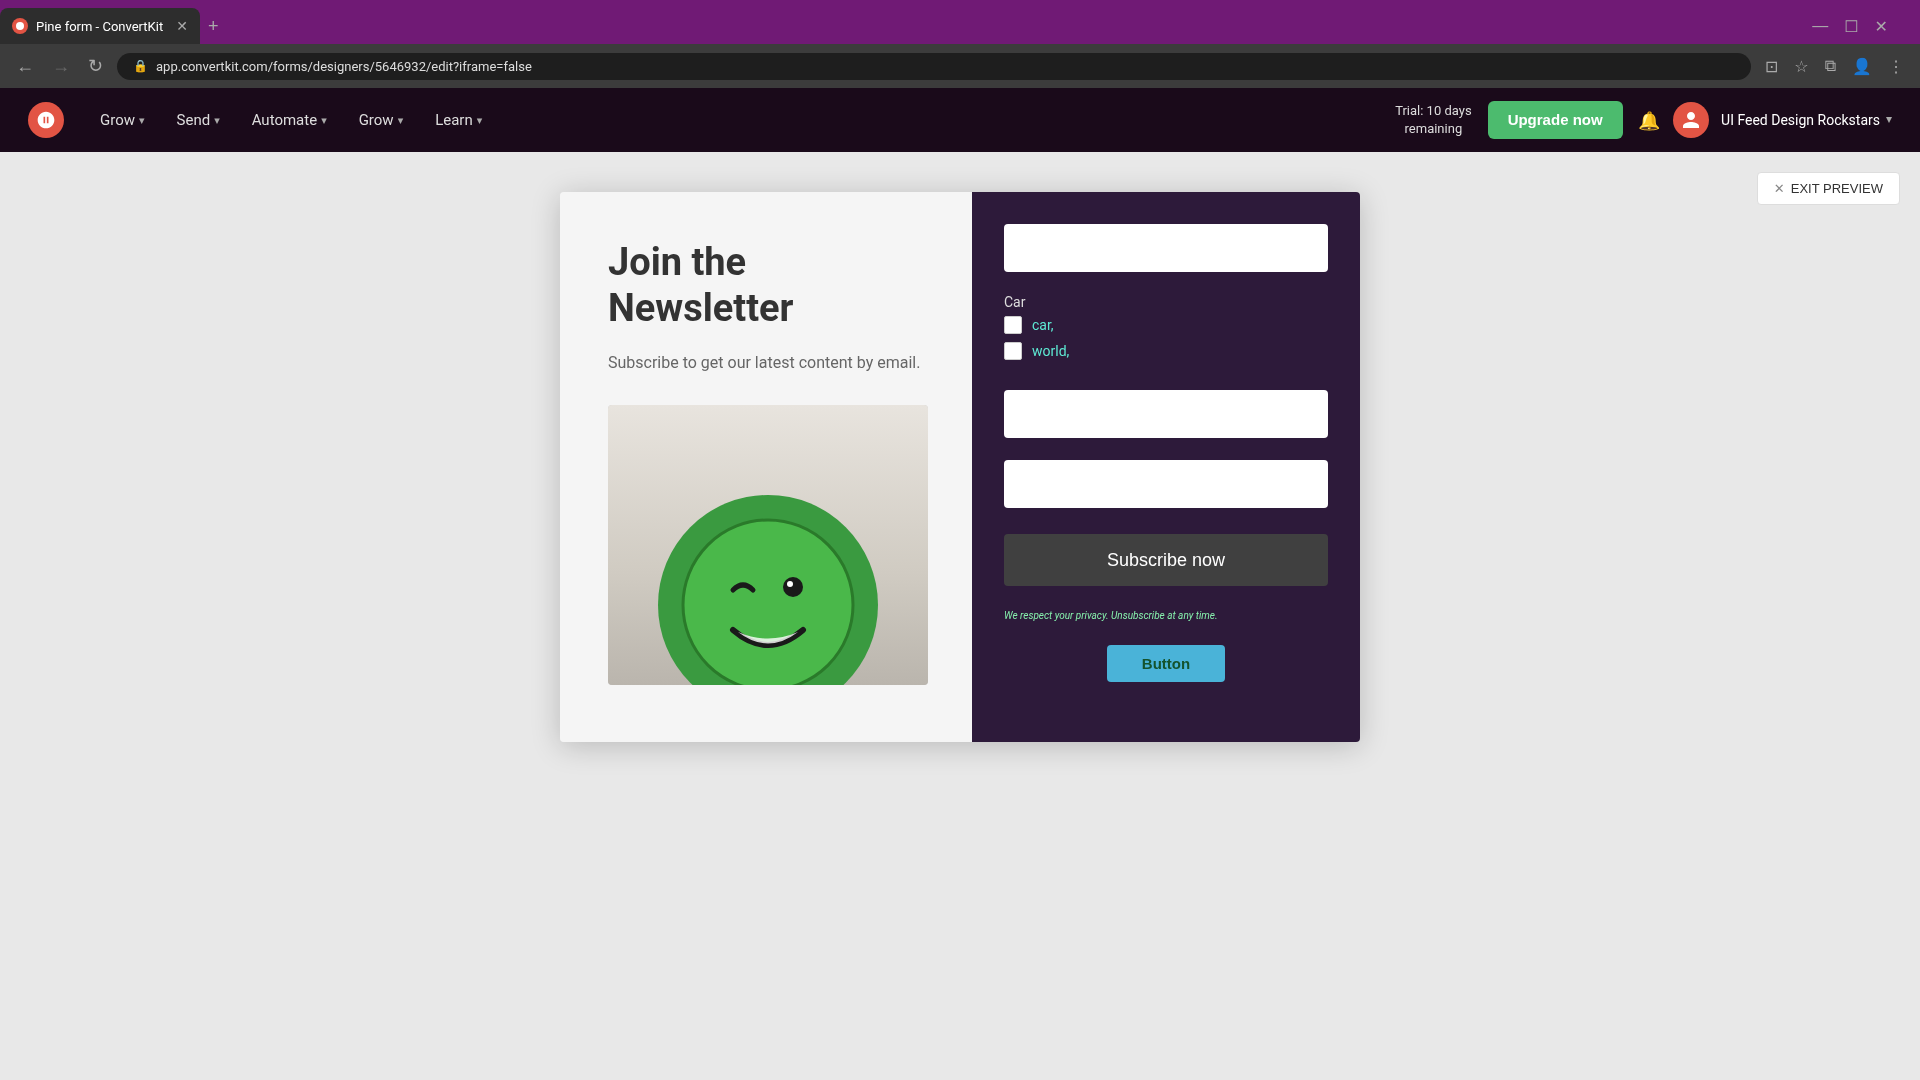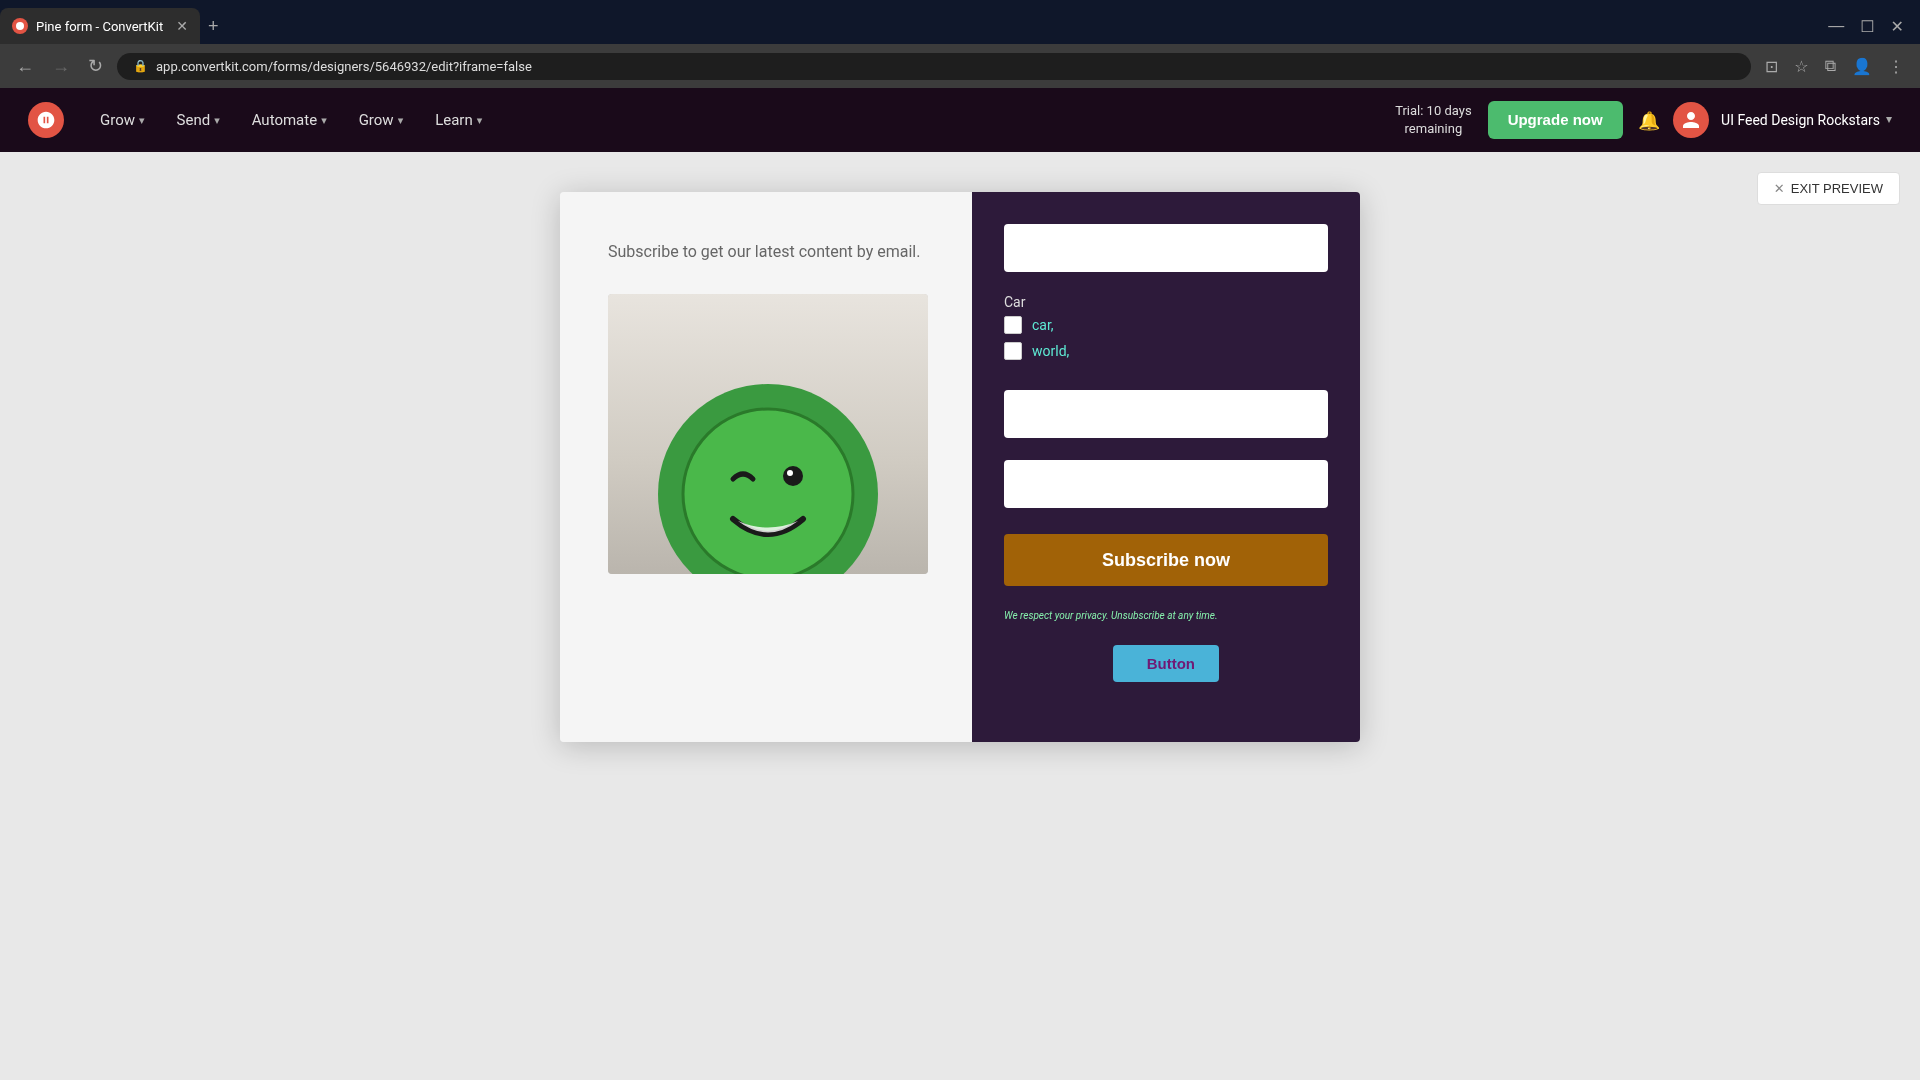--- a/index.html
+++ b/index.html
@@ -1,17 +1,17 @@
 <!DOCTYPE html>
 <html><head>
   <meta charset="utf-8">
   <style>
     * { margin: 0; padding: 0; box-sizing: border-box; }
     body { font-family: -apple-system, BlinkMacSystemFont, 'Segoe UI', Roboto, sans-serif; background: #f0f0f0; width: 1920px; height: 1080px; overflow: hidden; }
-    .browser-tab-bar { background: #0f172a; display: flex; align-items: center; padding: 8px 0 0 0; height: 44px; }
+    .browser-tab-bar { background: #701a75; display: flex; align-items: center; padding: 8px 16px 0 0; height: 44px; }
     .browser-tab { background: #2d2d2d; color: #fff; display: flex; align-items: center; gap: 8px; padding: 0 12px; height: 36px; border-radius: 8px 8px 0 0; font-size: 13px; min-width: 200px; }
     .browser-tab .favicon { width: 16px; height: 16px; background: #e25444; border-radius: 50%; display: flex; align-items: center; justify-content: center; }
     .browser-tab .tab-title { flex: 1; }
     .browser-tab .close-tab { color: #aaa; cursor: pointer; font-size: 14px; }
     .new-tab-btn { color: #aaa; font-size: 18px; margin-left: 8px; cursor: pointer; background: none; border: none; }
     .window-controls { margin-left: auto; display: flex; gap: 0; padding-right: 8px; }
     .window-btn { background: none; border: none; color: #aaa; font-size: 16px; padding: 4px 8px; cursor: pointer; }
 
     .browser-toolbar { background: #3c3c3c; display: flex; align-items: center; padding: 6px 12px; gap: 10px; height: 44px; }
     .nav-btn { background: none; border: none; color: #aaa; font-size: 18px; cursor: pointer; padding: 4px; }
@@ -54,25 +54,25 @@
 
     .right-panel { background: #2d1a3a; flex: 1; padding: 32px 32px; display: flex; flex-direction: column; gap: 22px; }
 
     .form-input { width: 100%; height: 48px; background: #fff; border: none; border-radius: 4px; padding: 0 14px; font-size: 15px; color: #333; }
 
     .checkbox-group-label { color: #ddd; font-size: 14px; margin-bottom: 6px; }
     .checkbox-row { display: flex; align-items: center; gap: 10px; margin-bottom: 8px; }
     .checkbox-box { width: 18px; height: 18px; background: #fff; border: 1px solid #ccc; border-radius: 2px; cursor: pointer; flex-shrink: 0; }
     .checkbox-label { color: #5eead4; font-size: 14px; }
 
-    .subscribe-btn { width: 100%; height: 52px; background: #a16207; border: none; border-radius: 4px; color: #fff; font-size: 18px; font-weight: 700; cursor: pointer; margin-top: 4px; }
+    .subscribe-btn { width: 100%; height: 52px; background: #404040; border: none; border-radius: 4px; color: #fff; font-size: 18px; font-weight: 400; cursor: pointer; margin-top: 4px; }
 
     .privacy-text { color: #86efac; font-size: 10px; line-height: 1.5; text-align: left; font-style: italic; }
 
-    .secondary-btn { width: 106px; background: #4ab3d8; border: none; border-radius: 4px; color: #701a75; font-size: 15px; font-weight: 600; padding: 10px 24px; cursor: pointer; align-self: center; text-align: right; }
+    .secondary-btn { width: 118px; background: #4ab3d8; border: none; border-radius: 4px; color: #14532d; font-size: 15px; font-weight: 600; padding: 10px 24px; cursor: pointer; align-self: center; }
   </style>
 </head>
 <body>
 
 <div>
 
   <div class="browser-tab-bar">
     <div class="browser-tab">
       <div class="favicon">
         <svg viewBox="0 0 10 10" width="10" height="10">
@@ -160,20 +160,21 @@
 <div class="main-content">
 
   <button class="exit-preview">
     <span class="exit-preview-x">✕</span>
     <span>EXIT PREVIEW</span>
   </button>
 
   <div class="preview-wrapper">
 
     <div class="left-panel">
+      <h1 class="join-title">Join the Newsletter</h1>
       <p class="subscribe-text">Subscribe to get our latest content by email.</p>
 
       <div class="image-placeholder">
         <div style="width:100%; height:100%; background: linear-gradient(to bottom, #e8e4de 0%, #d0cbc2 60%, #bab5ad 100%); position:relative; display:flex; align-items:flex-end; justify-content:center; overflow:hidden;">
 
           <div style="width:220px; height:220px; background:#3a9a40; border-radius:50%; display:flex; align-items:center; justify-content:center; margin-bottom:-30px; flex-shrink:0;">
 
             <svg width="180" height="180" viewBox="0 0 180 180">
 
               <circle cx="90" cy="90" r="85" fill="#4ab84a" stroke="#2a7a2a" stroke-width="3"></circle>

